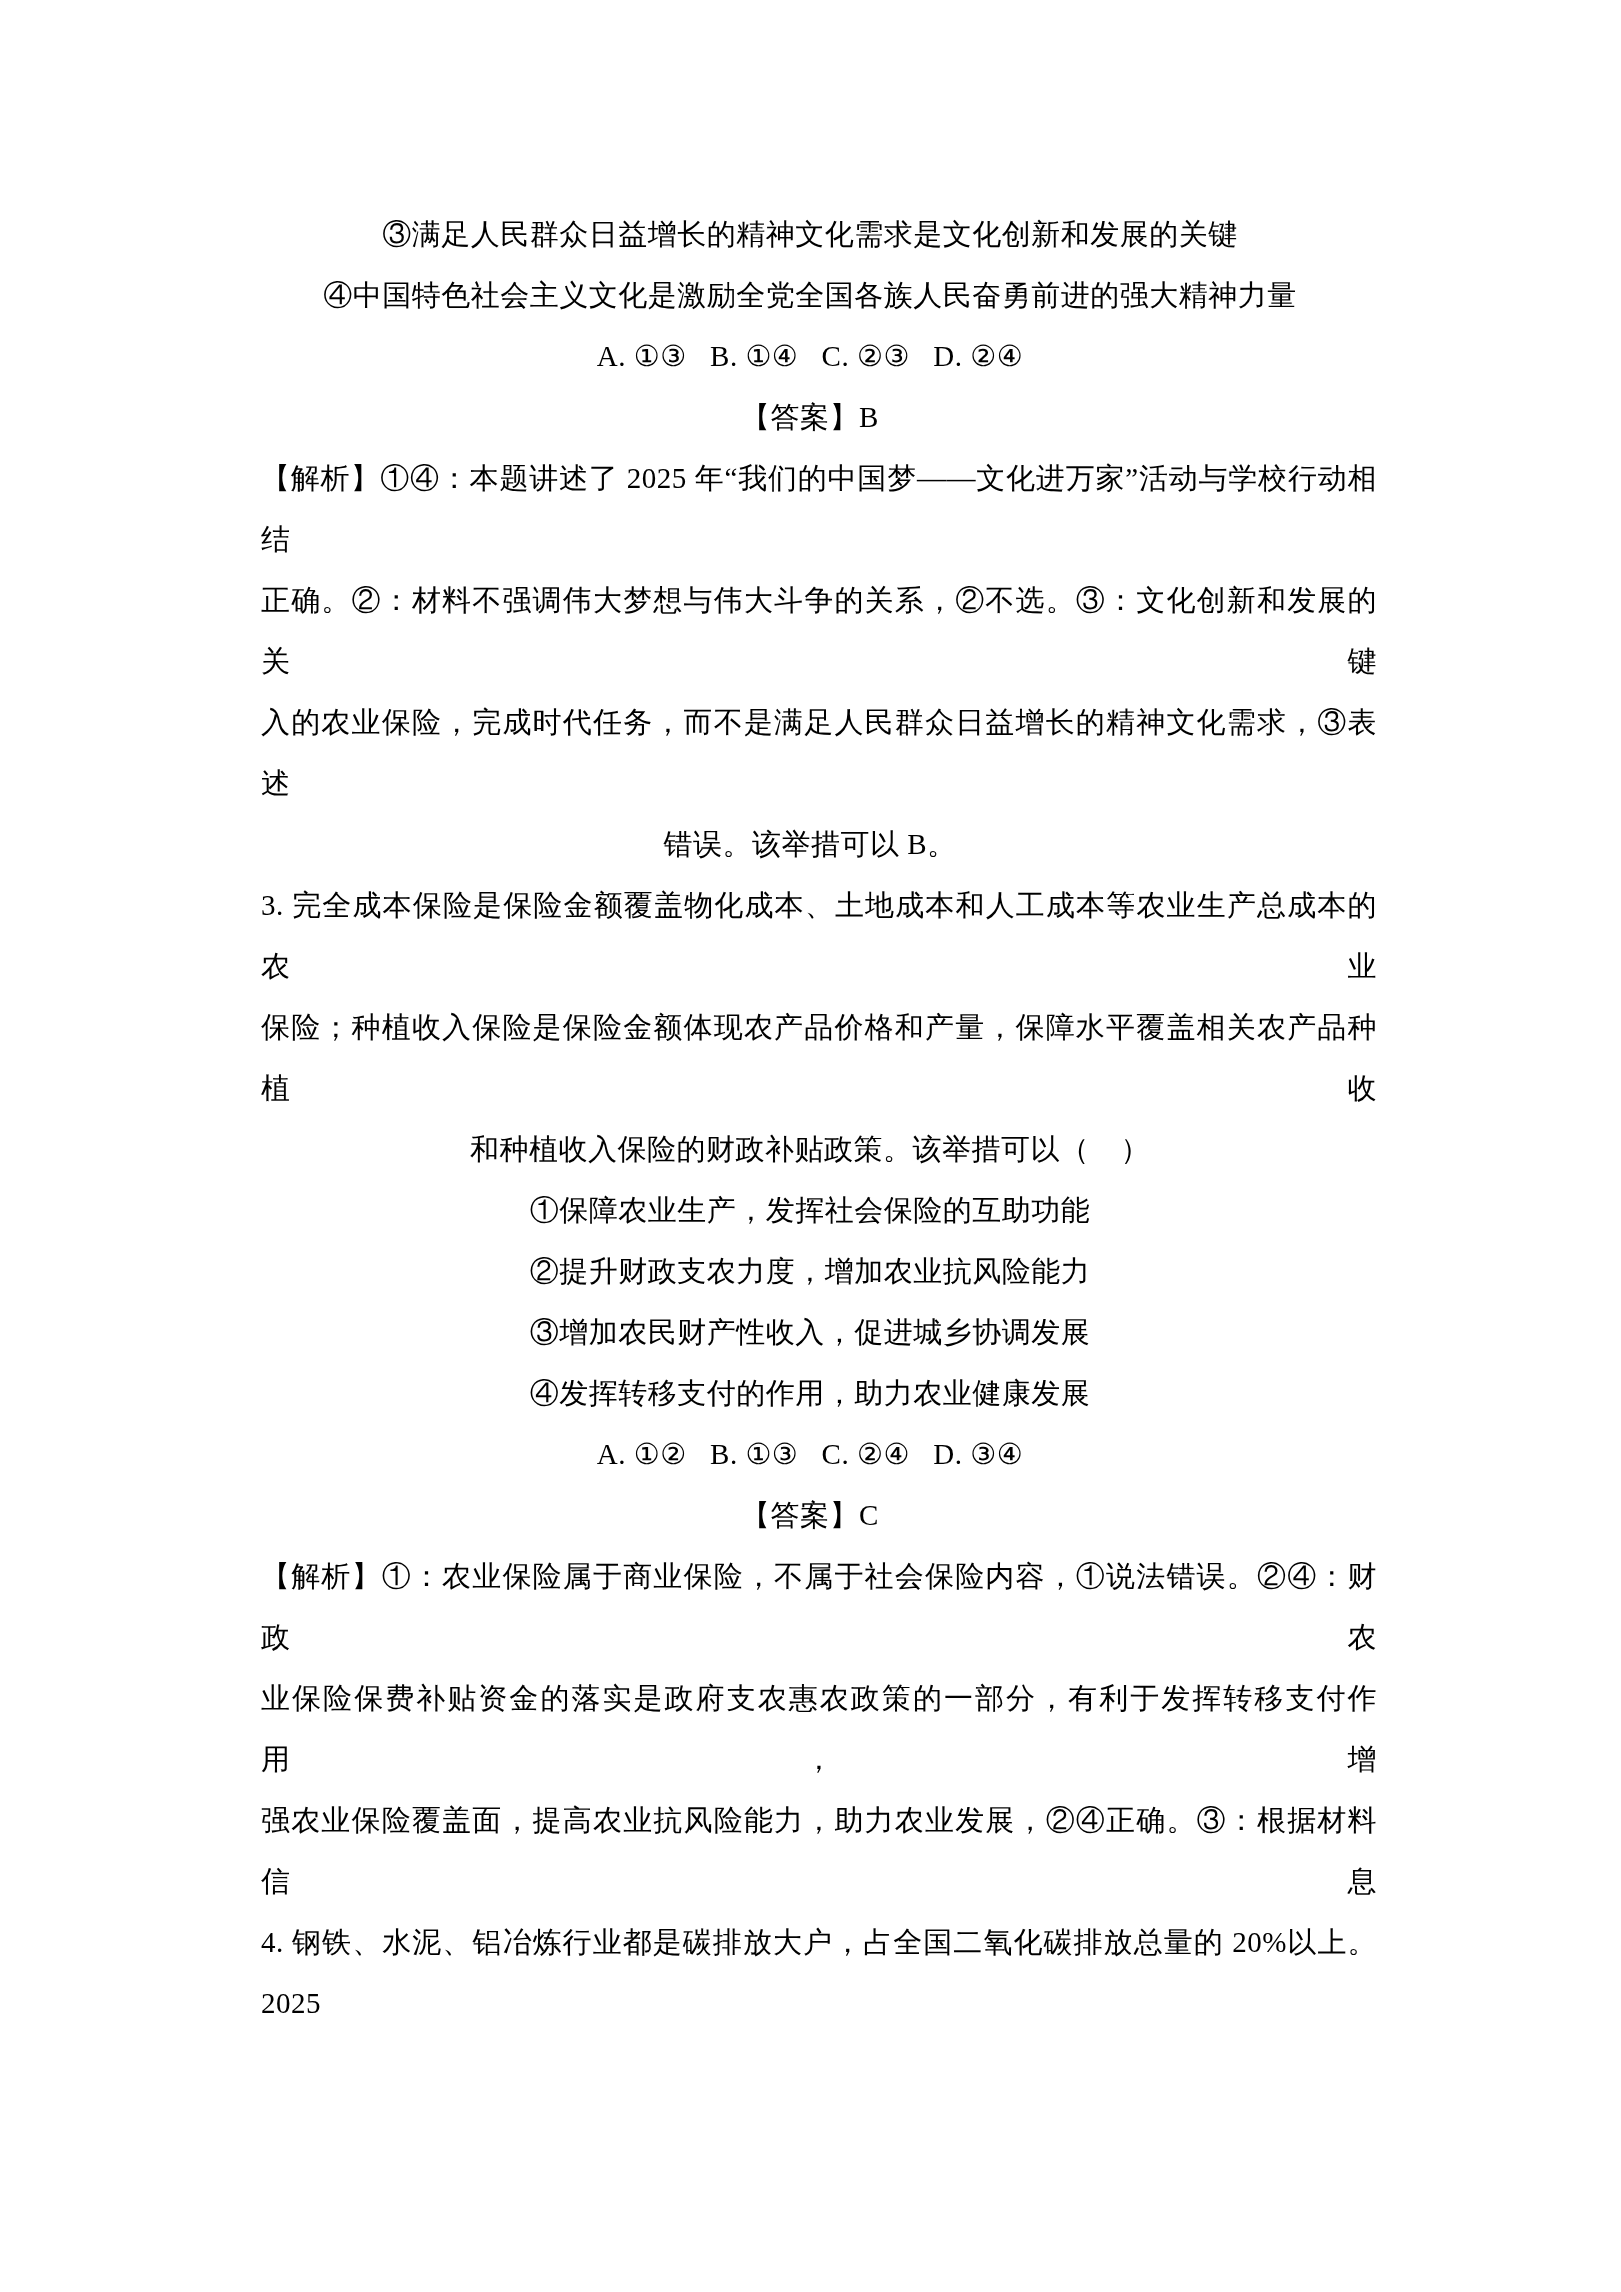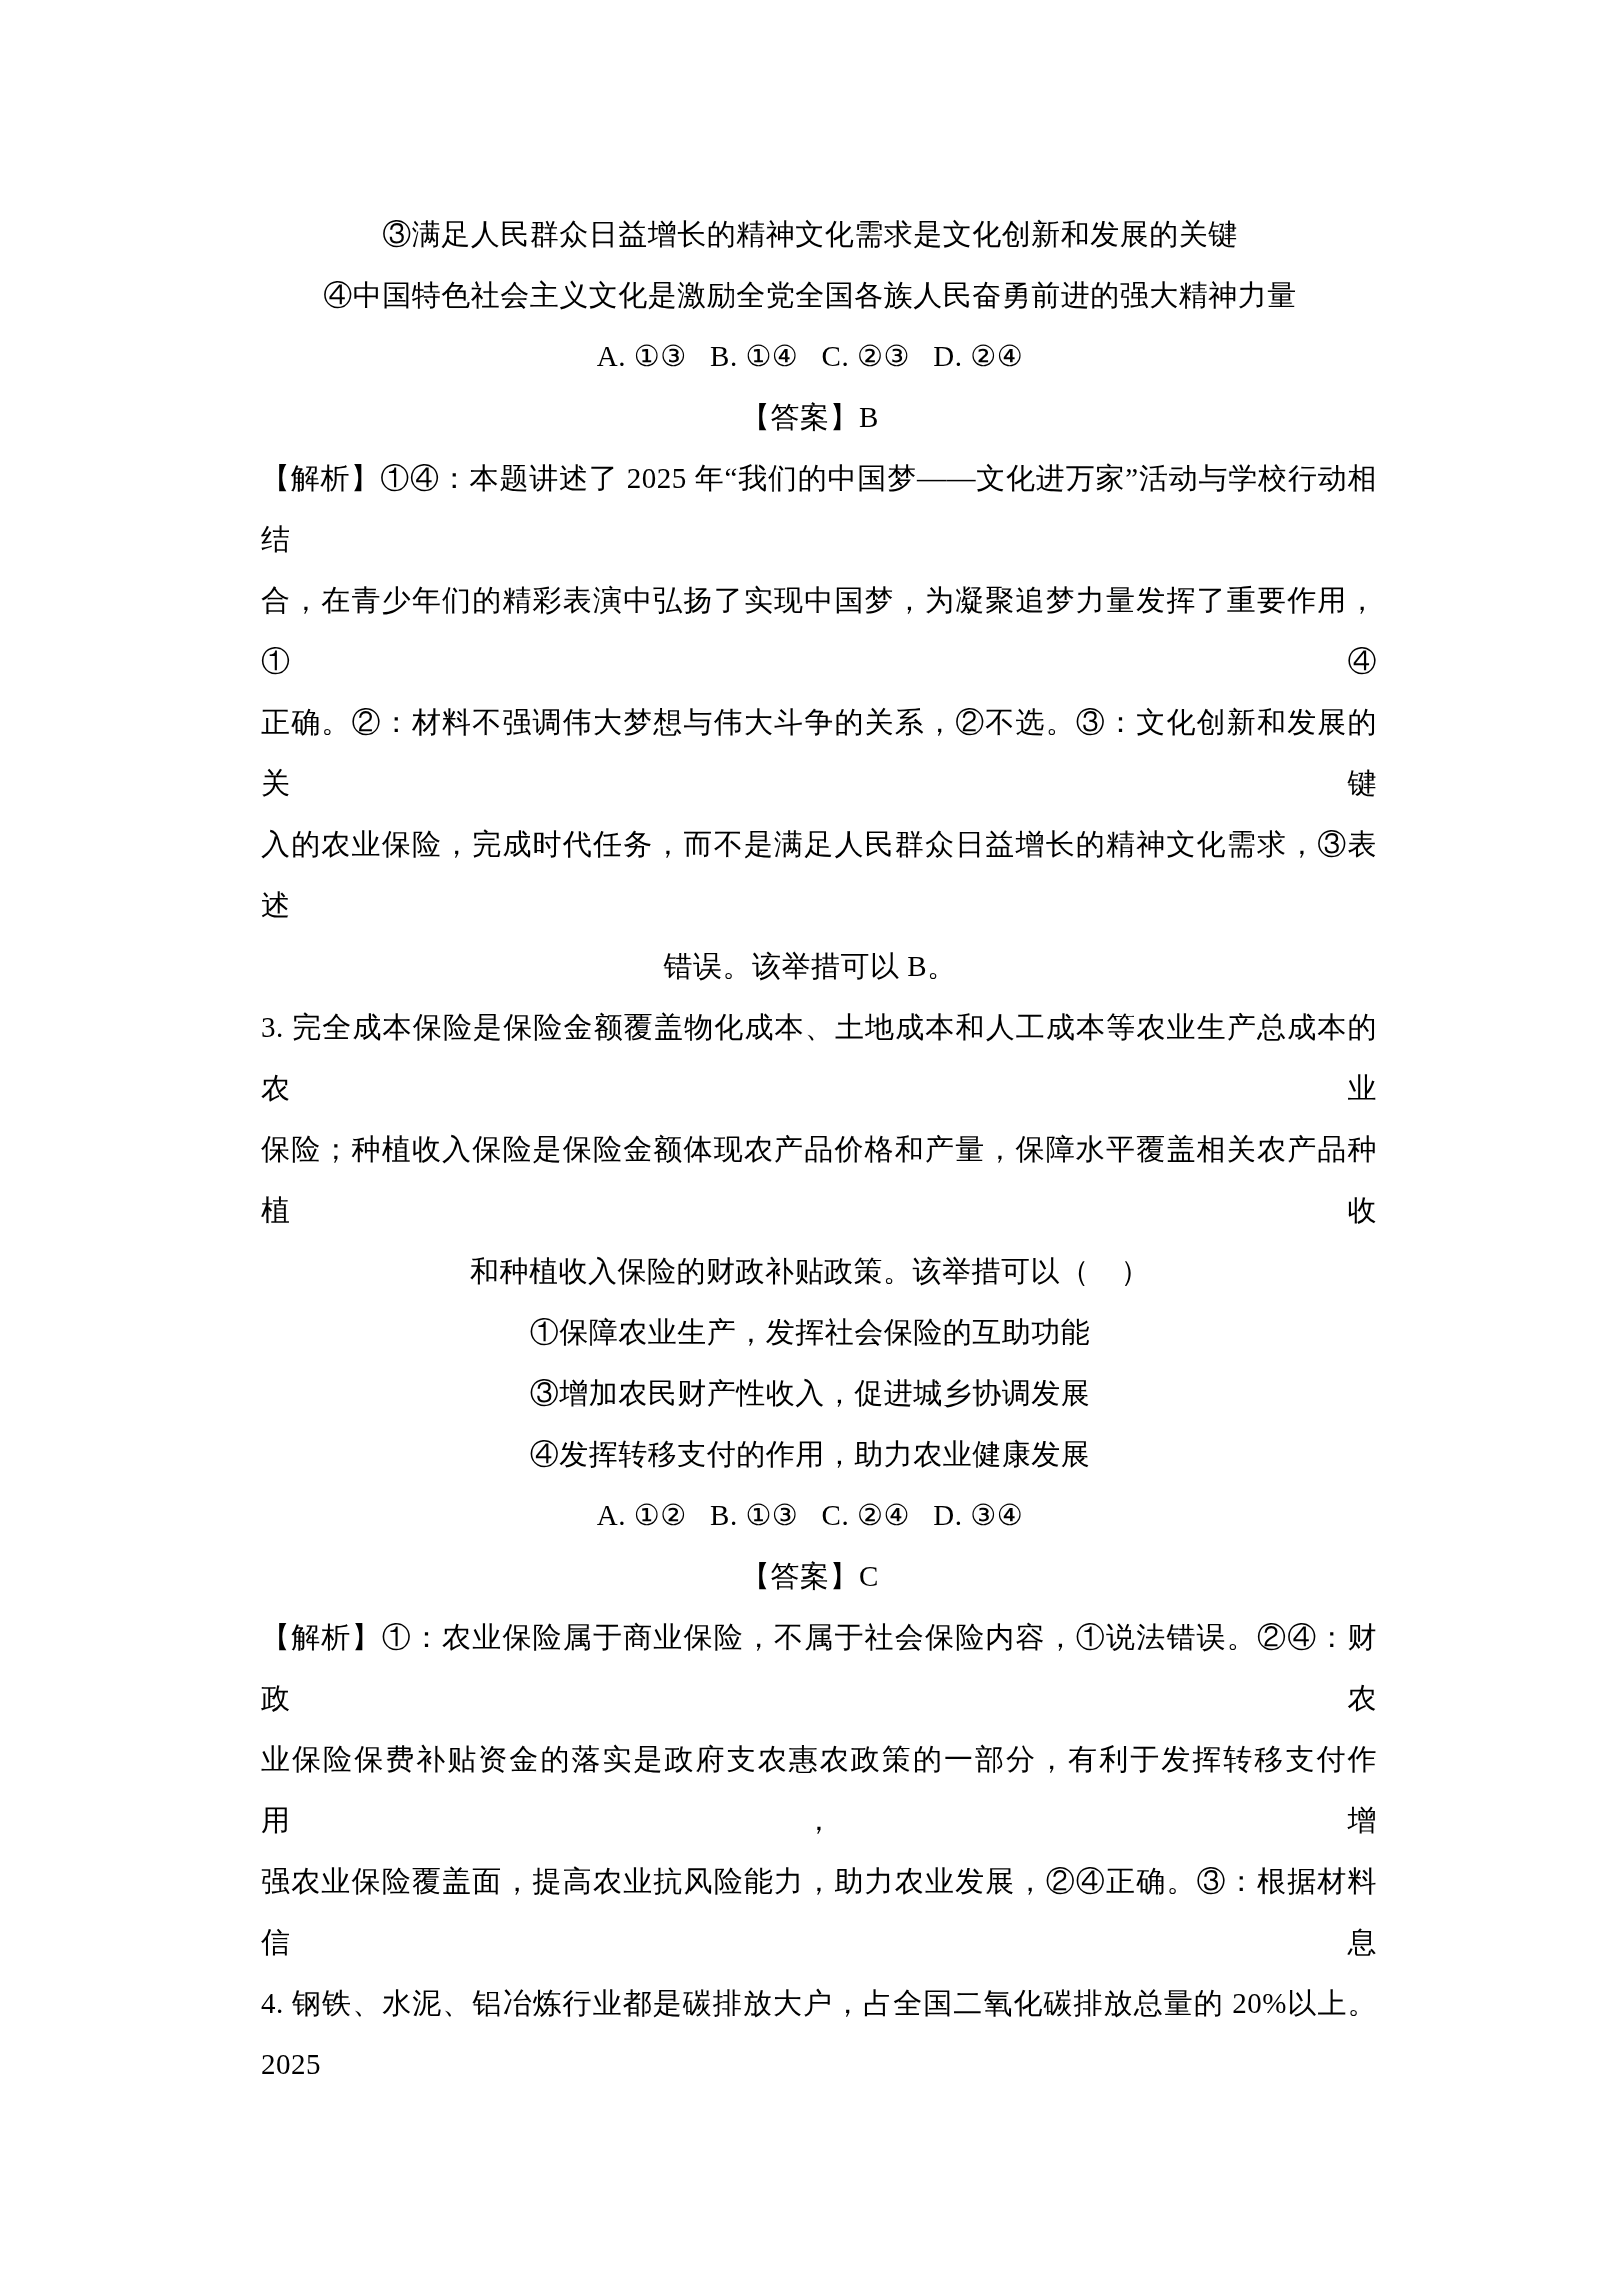--- a/index.html
+++ b/index.html
@@ -46,28 +46,28 @@
 </head>
 <body>
 
 <div class="page">
   <div class="text-block">
       <div class="line">③满足人民群众日益增长的精神文化需求是文化创新和发展的关键</div>
       <div class="line">④中国特色社会主义文化是激励全党全国各族人民奋勇前进的强大精神力量</div>
       <div class="line">A. ①③   B. ①④   C. ②③   D. ②④</div>
       <div class="line">【答案】B</div>
       <div class="line fill">【解析】①④：本题讲述了 2025 年“我们的中国梦——文化进万家”活动与学校行动相结</div>
-      <div class="line fill">合，在青少年们的精彩表演中弘扬了实现中国梦，为凝聚追梦力量发挥了重要作用，①④</div>
       <div class="line fill">正确。②：材料不强调伟大梦想与伟大斗争的关系，②不选。③：文化创新和发展的关键</div>
       <div class="line fill">入的农业保险，完成时代任务，而不是满足人民群众日益增长的精神文化需求，③表述</div>
       <div class="line">错误。该举措可以 B。</div>
       <div class="line fill">3. 完全成本保险是保险金额覆盖物化成本、土地成本和人工成本等农业生产总成本的农业</div>
       <div class="line fill">保险；种植收入保险是保险金额体现农产品价格和产量，保障水平覆盖相关农产品种植收</div>
       <div class="line">和种植收入保险的财政补贴政策。该举措可以（    ）</div>
       <div class="line">①保障农业生产，发挥社会保险的互助功能</div>
+      <div class="line">②提升财政支农力度，增加农业抗风险能力</div>
       <div class="line">③增加农民财产性收入，促进城乡协调发展</div>
       <div class="line">④发挥转移支付的作用，助力农业健康发展</div>
       <div class="line">A. ①②   B. ①③   C. ②④   D. ③④</div>
       <div class="line">【答案】C</div>
       <div class="line fill">【解析】①：农业保险属于商业保险，不属于社会保险内容，①说法错误。②④：财政农</div>
       <div class="line fill">业保险保费补贴资金的落实是政府支农惠农政策的一部分，有利于发挥转移支付作用，增</div>
       <div class="line fill">强农业保险覆盖面，提高农业抗风险能力，助力农业发展，②④正确。③：根据材料信息</div>
       <div class="line fill">4. 钢铁、水泥、铝冶炼行业都是碳排放大户，占全国二氧化碳排放总量的 20%以上。2025</div>
     </div>
 </div>

